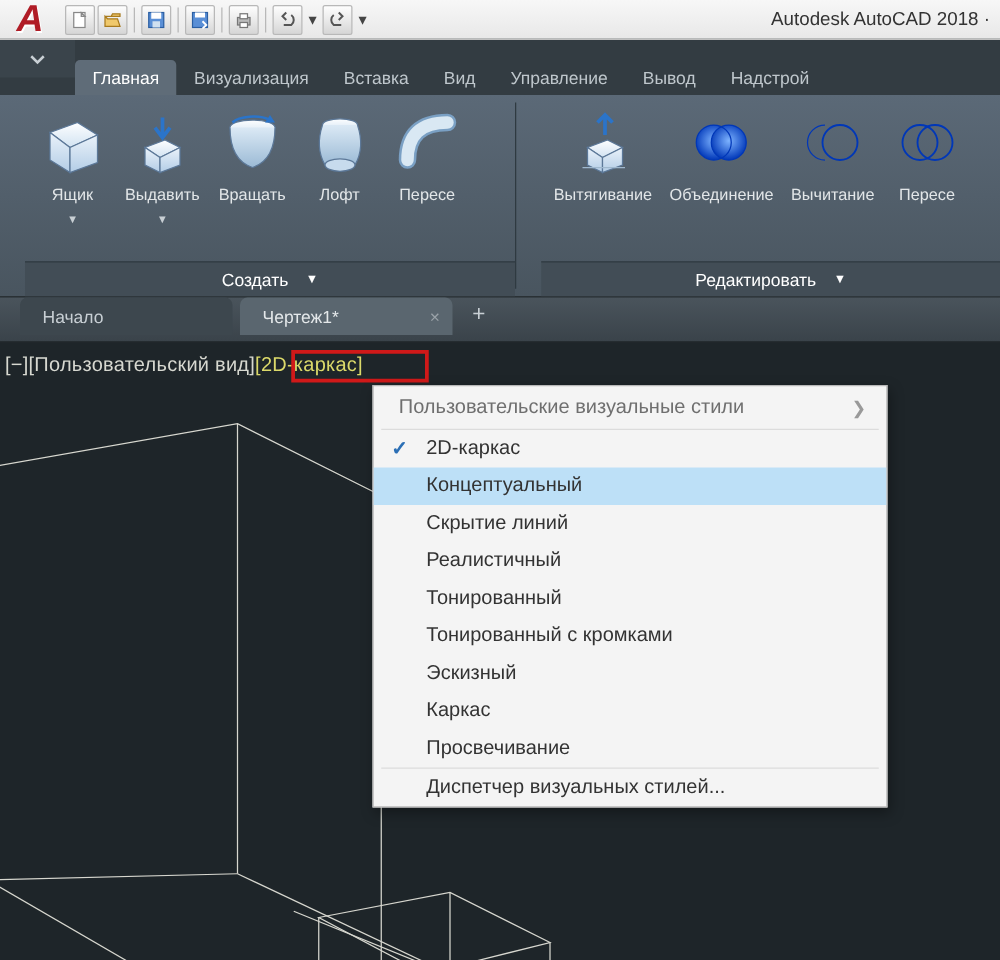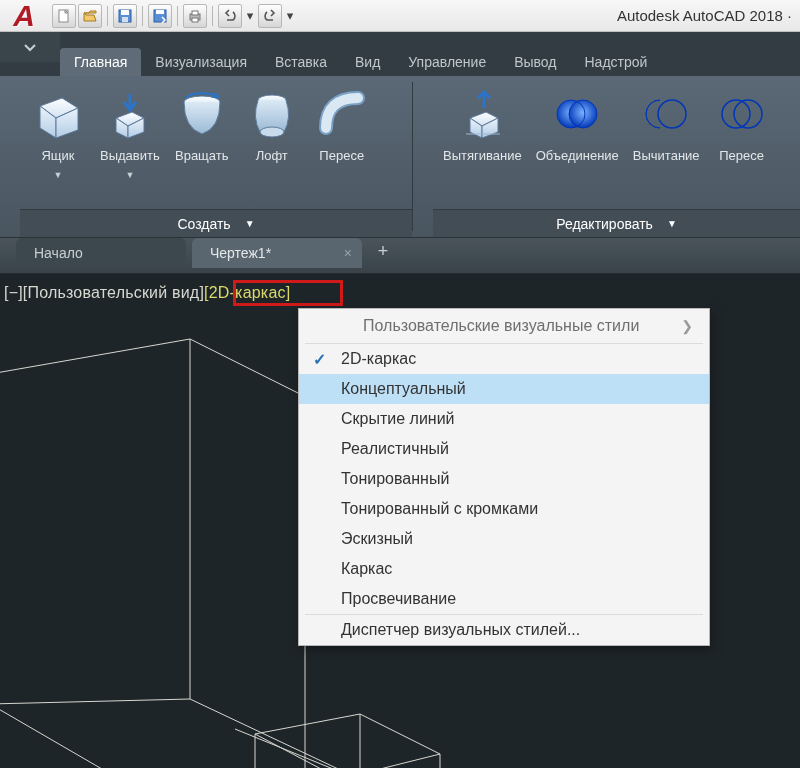--- a/index.html
+++ b/index.html
@@ -42,21 +42,21 @@
   .viewport { position:relative; height: 508px; background:#1e2529; overflow:hidden;}
   .viewport-label { position:absolute; top:10px; left:4px; font-size:16px; color:#d7d8d0; letter-spacing:0.2px;}
   .viewport-label .yellow { color:#dbd96a;}
   .highlight-box { position:absolute; top:6px; left:233px; width:110px; height:26px; border:3px solid #d01919; pointer-events:none;}
 
   
   .wire { position:absolute; top:0; left:0; pointer-events:none;}
 
   
   .ctx-menu { position:absolute; top:34px; left:298px; width:412px; background:#f4f4f4; border:1px solid #b8b8b8; box-shadow:2px 4px 10px rgba(0,0,0,0.35); font-size:16px; color:#333;}
-  .ctx-header { display:flex; align-items:center; justify-content:space-between; padding:8px 16px 8px 20px; color:#6f6f6f; cursor:pointer;margin-left:44px;}
+  .ctx-header { display:flex; align-items:center; justify-content:space-between; padding:8px 16px 8px 20px; color:#6f6f6f; cursor:pointer;}
   .ctx-header .chev { color:#999; font-size:14px;}
   .ctx-sep { height:1px; background:#dcdcdc; margin:0 6px;}
   .ctx-item { display:flex; align-items:center; padding:6px 16px 6px 42px; position:relative; cursor:pointer;}
   .ctx-item.checked::before { content:"✓"; position:absolute; left:14px; color:#2b6fb5; font-weight:bold;}
   .ctx-item.hovered { background:#bde0f7;}
 
   svg { display:block;}
 
   
   .cube-face { fill:url(#gFace); stroke:#5c7898; stroke-width:1;}

